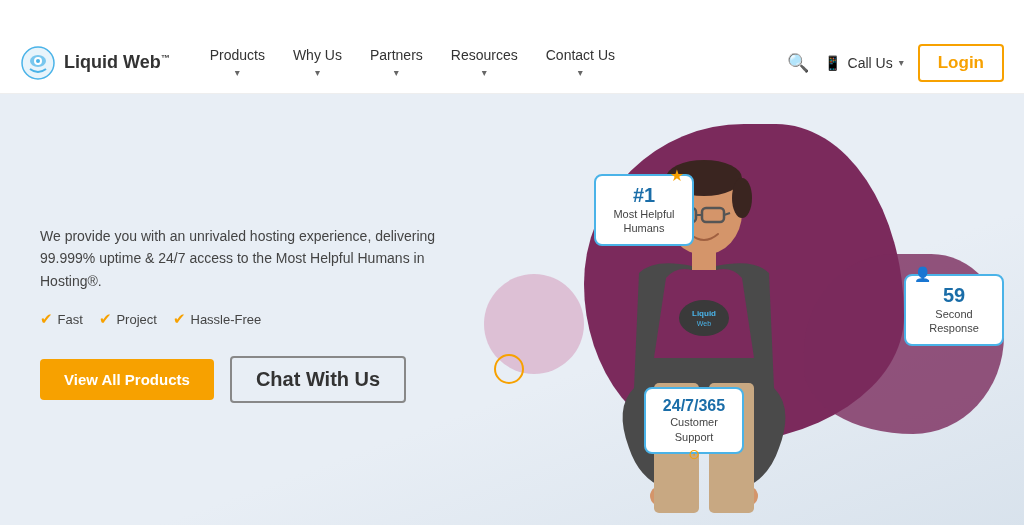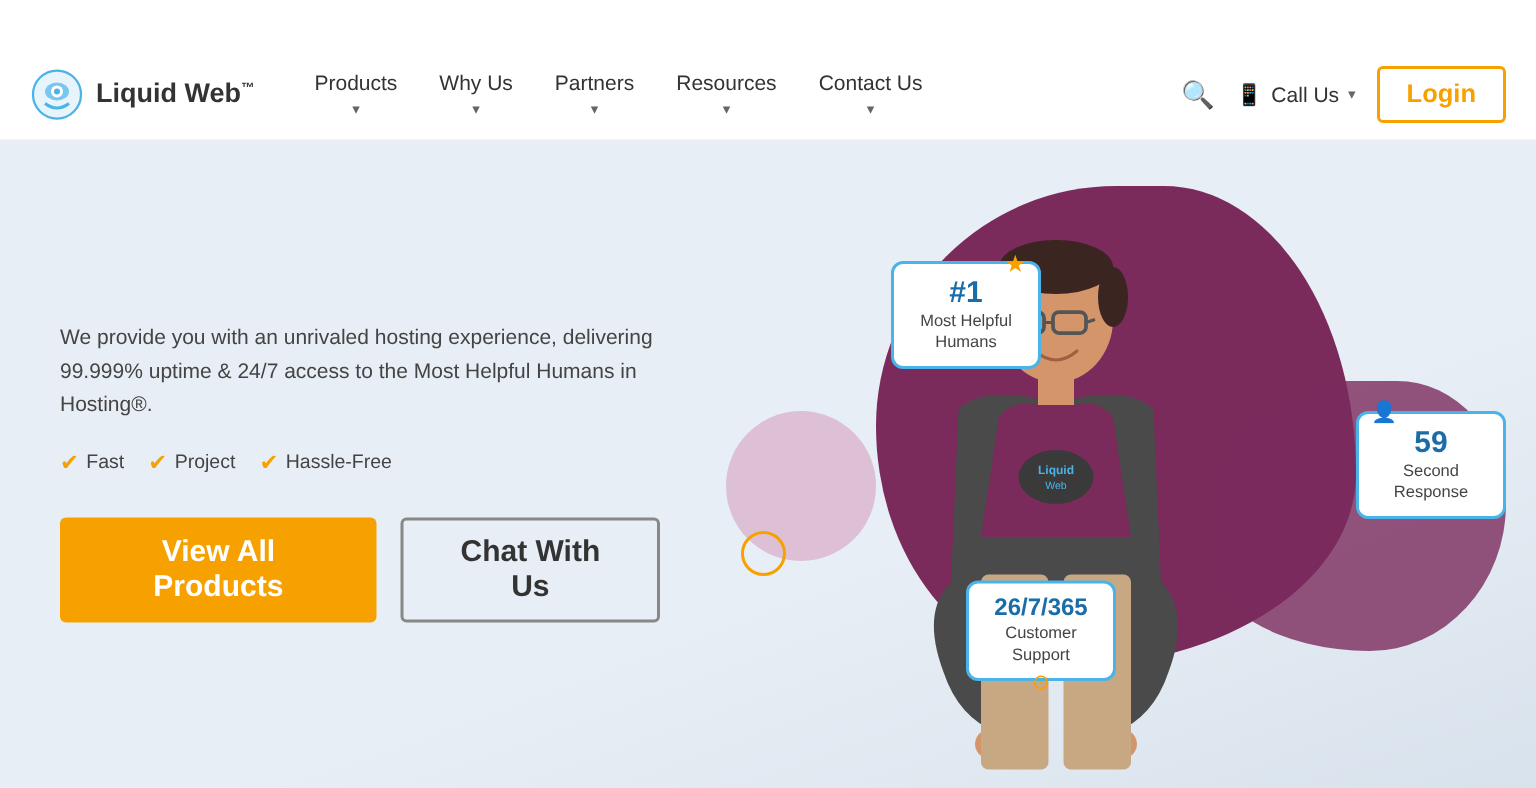--- a/index.html
+++ b/index.html
@@ -146,21 +146,21 @@
       display: flex;
       gap: 16px;
       align-items: center;
     }
     .btn-primary {
       background: #f7a100;
       color: #fff;
       border: none;
       padding: 12px 24px;
       border-radius: 4px;
-      font-size: 20px;
+      font-size: 15px;
       font-weight: 700;
       cursor: pointer;
     }
     .btn-secondary {
       background: transparent;
       color: #333;
       border: 2px solid #888;
       padding: 10px 24px;
       border-radius: 4px;
       font-size: 20px;
@@ -450,21 +450,21 @@
       <div class="card-label">Most Helpful<br>Humans</div>
     </div>
 
     <div class="info-card card-middle-right">
       <span class="card-person-icon">👤</span>
       <div class="card-num">59</div>
       <div class="card-label">Second<br>Response</div>
     </div>
 
     <div class="info-card card-bottom-center card-247">
-      <div class="card-num">26/7/365</div>
+      <div class="card-num">24/7/365</div>
       <div class="card-label">Customer<br>Support</div>
       <span class="card-clock-icon">⊙</span>
     </div>
   </div>
 </section>
 
 <div class="bottom-bar">
   <h2 class="bottom-title">Perfect-Fit Hosting for Your Next Project</h2>
   <button class="chat-human-btn">CHAT WITH A HUMAN</button>
 </div>

